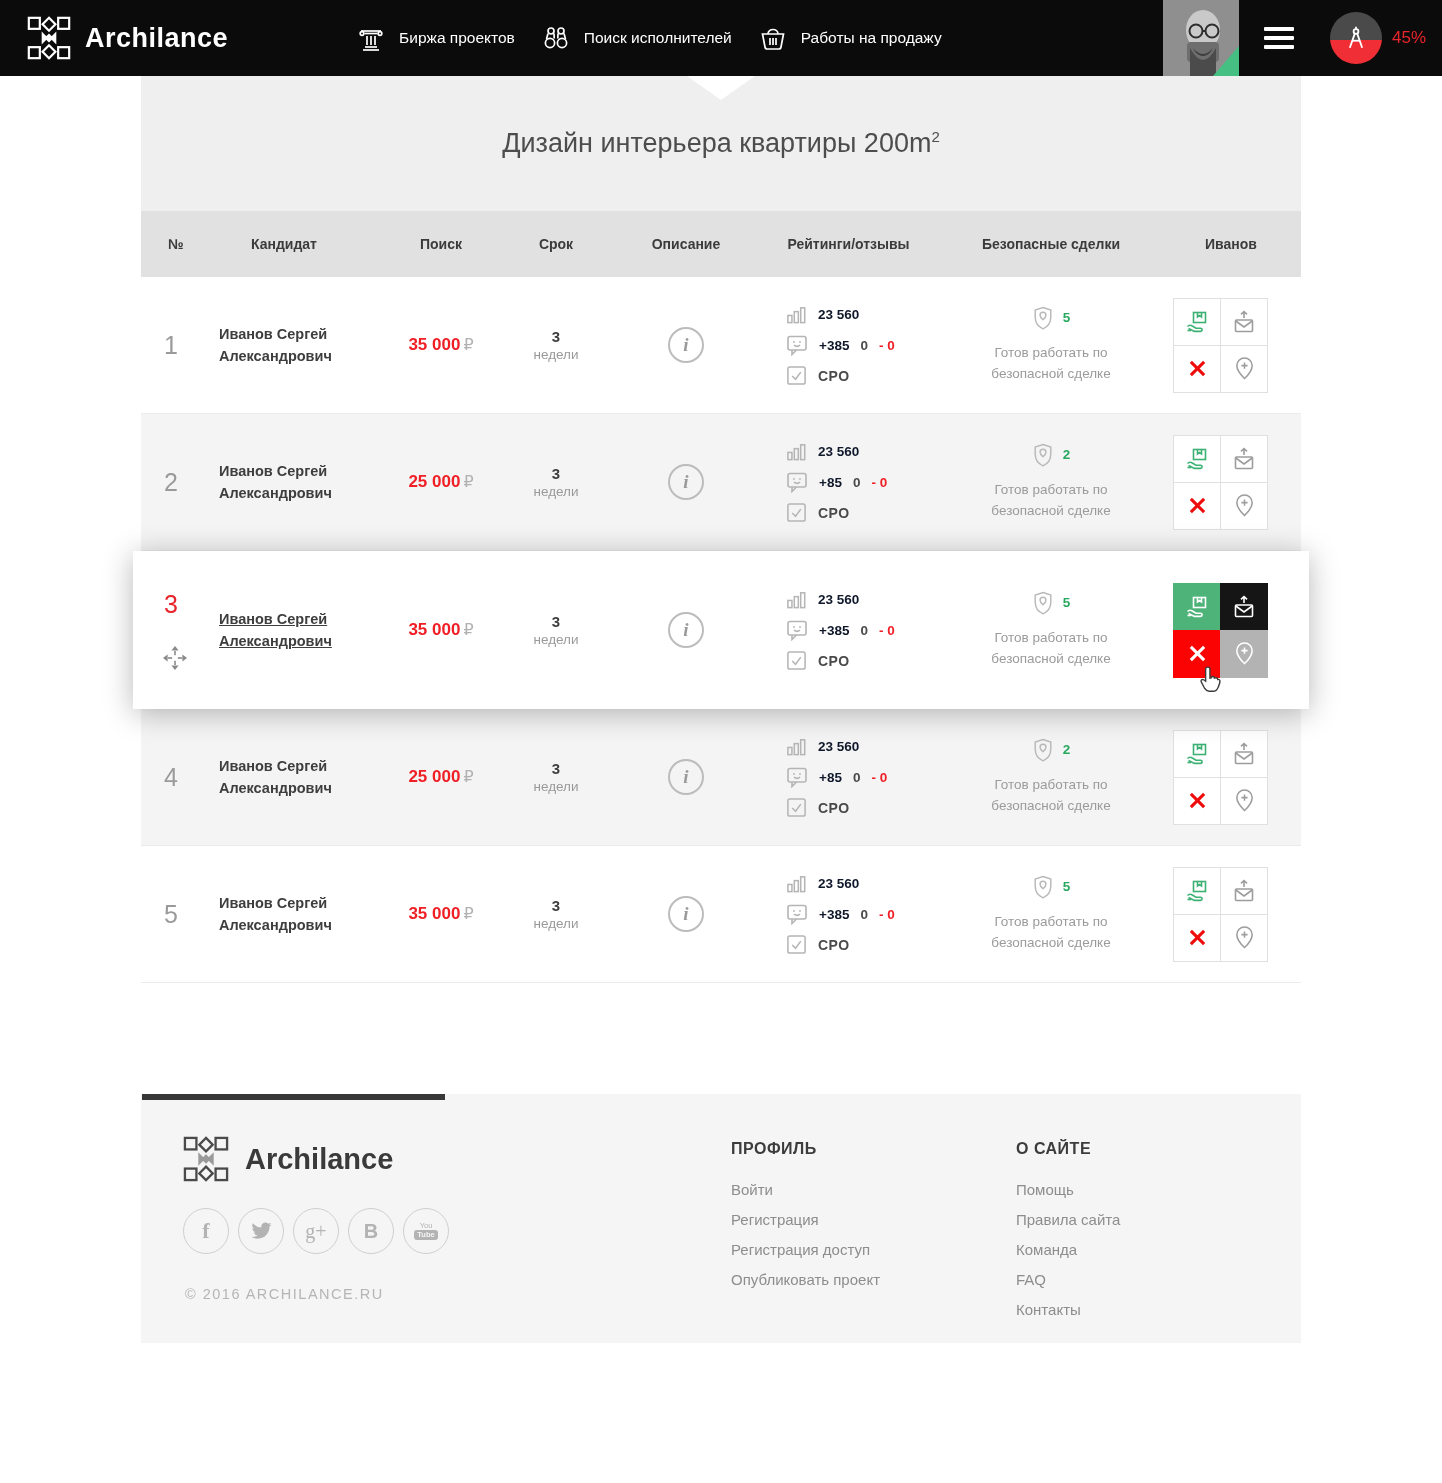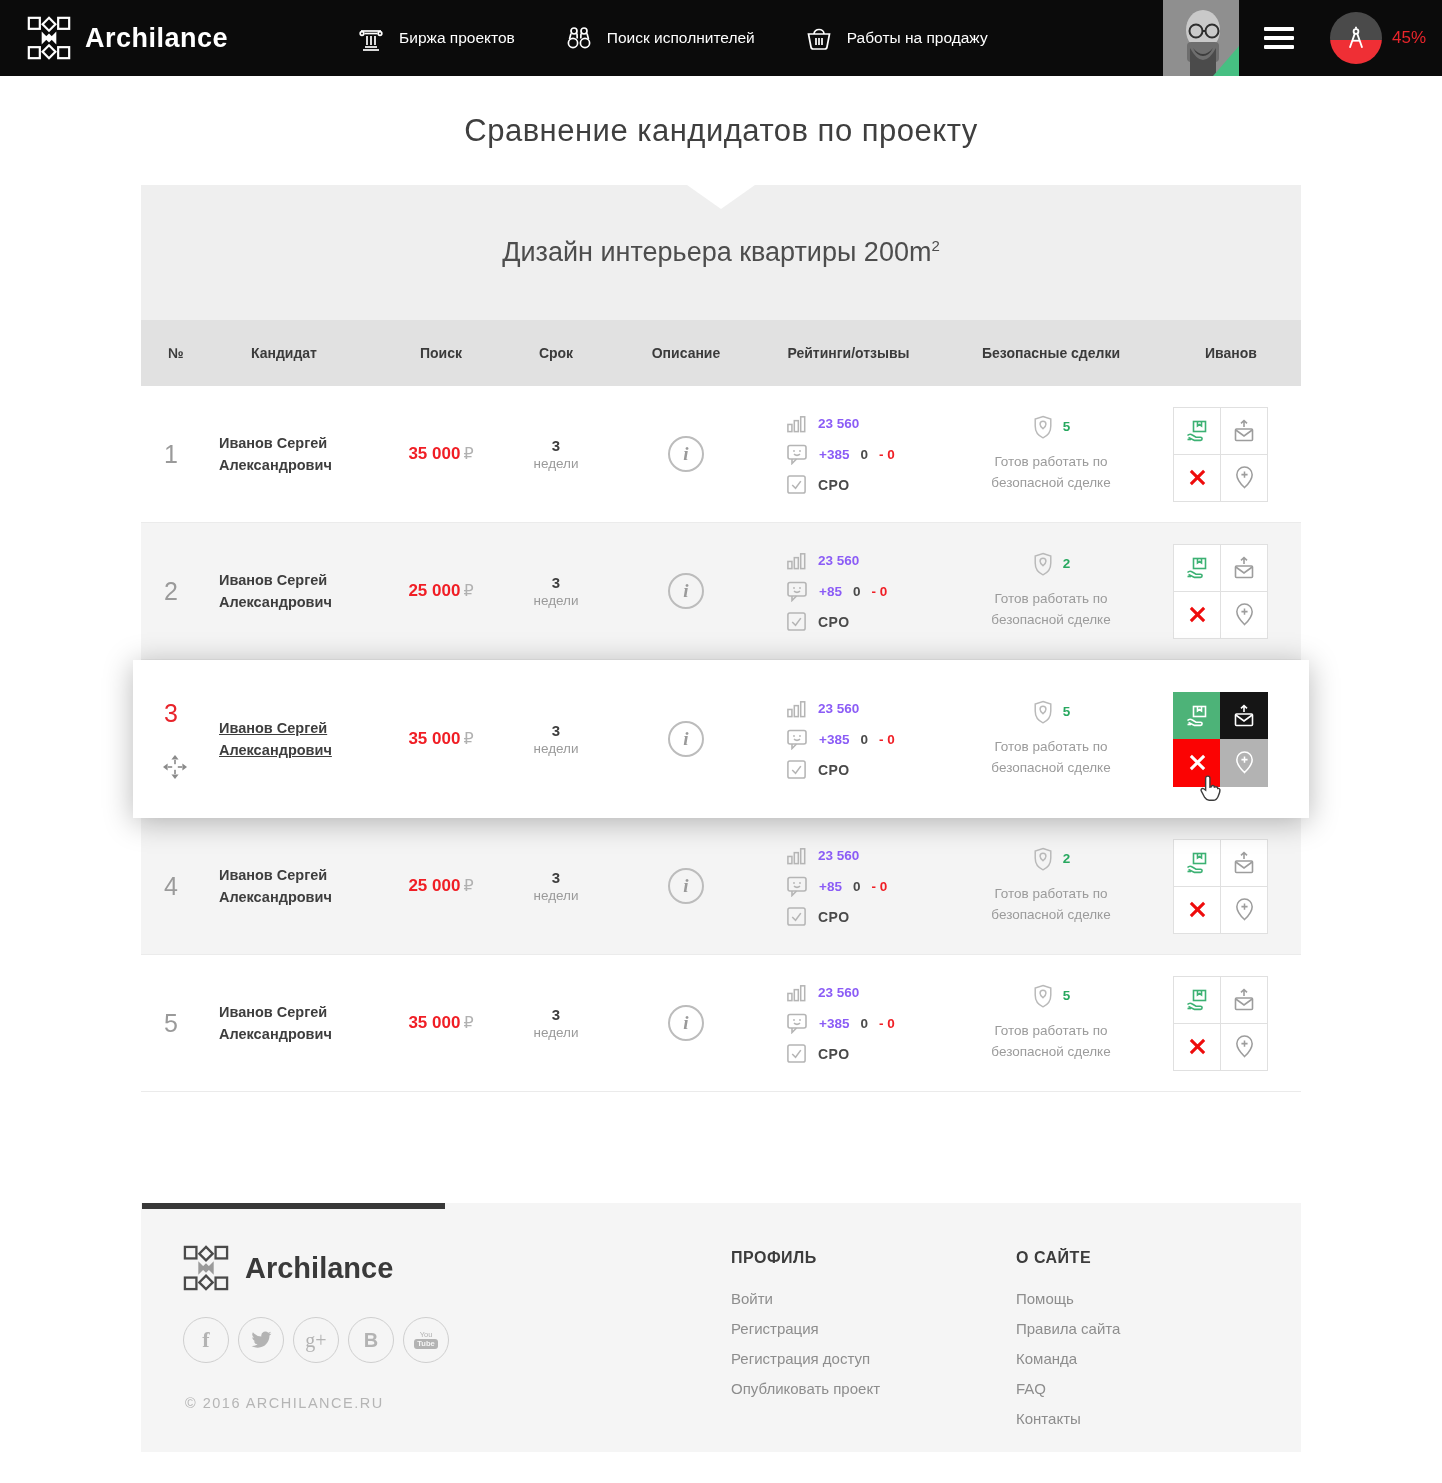--- a/index.html
+++ b/index.html
@@ -7,21 +7,21 @@
   body {
     width:1442px; height:1483px; position:relative; overflow:hidden;
     font-family:"Liberation Sans", sans-serif; -webkit-font-smoothing:antialiased;
   }
   svg { display:block; }
 
   
   .topbar { height:76px; background:#0b0b0b; display:flex; align-items:center; }
   .brand { display:flex; align-items:center; gap:14px; margin-left:27px; }
   .brand-name { color:#fff; font-size:27px; font-weight:bold; letter-spacing:.5px; }
-  .topnav { display:flex; align-items:center; gap:49px; margin-left:128px; }
+  .topnav { display:flex; align-items:center; gap:26px; margin-left:128px; }
   .nav-item { display:flex; align-items:center; gap:13px; color:#fff; font-size:15.5px; cursor:pointer; }
   .topbar .spacer { flex:1; }
   .avatar { width:76px; height:76px; position:relative; overflow:hidden;
     background:linear-gradient(160deg,#d9d9d9 0%,#9a9a9a 45%,#5c5c5c 100%); flex:none; }
   .avatar svg { position:absolute; left:0; top:0; }
   .avatar .corner { position:absolute; right:0; bottom:0; width:0; height:0;
     border-left:26px solid transparent; border-bottom:30px solid #46bf82; }
   .burger { margin:0 36px 0 25px; cursor:pointer; }
   .burger span { display:block; width:30px; height:4px; background:#fff; margin:5px 0; border-radius:1px; }
   .progress-widget { display:flex; align-items:center; gap:10px; margin-right:16px; cursor:pointer; }
@@ -71,21 +71,21 @@
   .term-unit { display:block; font-size:13.5px; color:#9a9a9a; margin-top:2px; }
 
   .cell-desc { display:flex; justify-content:center; }
   .info-icon { width:36px; height:36px; border:2px solid #bcbcbc; border-radius:50%; color:#9a9a9a;
     font-family:"Liberation Serif", serif; font-style:italic; font-weight:bold; font-size:19px;
     display:flex; align-items:center; justify-content:center; cursor:pointer; }
 
   .cell-ratings { padding-left:30px; display:flex; flex-direction:column; gap:9px; }
   .rline { display:flex; align-items:center; gap:11px; font-size:13.5px; font-weight:bold; }
   .rline .icon { color:#b5b5b5; flex:none; }
-  .val-green { color:#8b5cf6; }
+  .val-green { color:#0f172a; }
   .val-dark { color:#4a4a4a; }
   .val-red { color:#f01e25; }
   .val-sro { color:#4a4a4a; font-size:14px; letter-spacing:.5px; }
 
   .cell-deals { text-align:center; }
   .deals-top { display:flex; align-items:center; justify-content:center; gap:9px; margin-bottom:13px; color:#b9b9b9; }
   .deals-count { font-size:13.5px; font-weight:bold; color:#27a85f; }
   .deals-text { font-size:13.5px; color:#9b9b9b; line-height:1.55; max-width:170px; margin:0 auto; }
 
   .cell-actions { justify-self:start; margin-left:12px; display:grid; grid-template-columns:48px 48px; }
@@ -212,23 +212,20 @@
         <path d="M10.9 8 L6.3 21 M13.1 8 L17.7 21"></path>
         <path d="M8.3 14.5 H15.7"></path>
       </svg>
     </span>
     <span class="progress-label">45%</span>
   </div>
 </header>
 
 <main class="content">
 
-  <section class="title-section">
-    <h1 class="page-title">Сравнение кандидатов по проекту</h1>
-  </section>
 
   <section class="project-band">
     <span class="notch"></span>
     <h2 class="project-title">
       <span>Дизайн интерьера квартиры 200m</span><sup>2</sup>
     </h2>
   </section>
 
   <div class="thead grid-cols">
     <div class="th c1">№</div>

